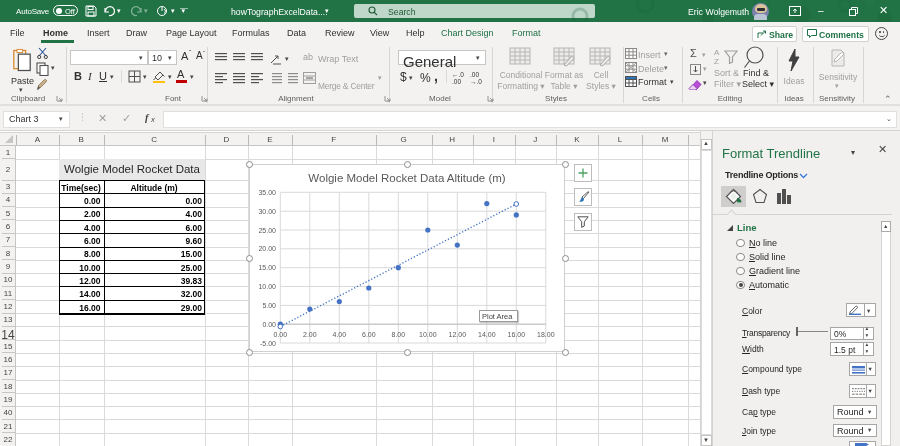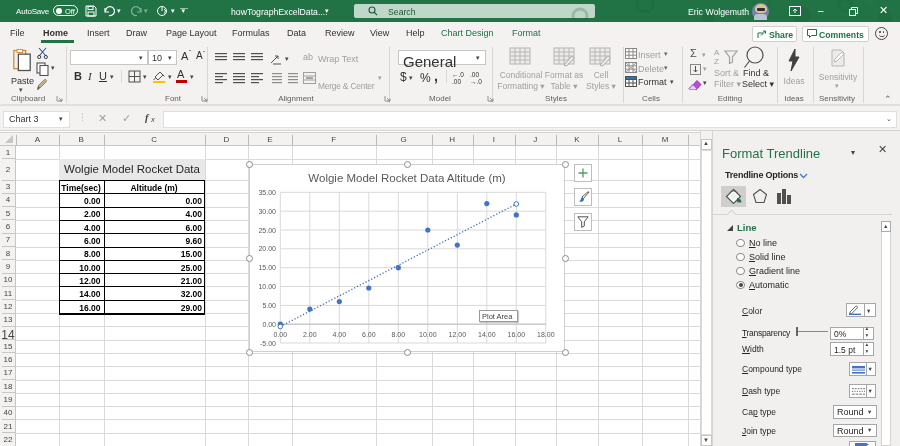--- a/index.html
+++ b/index.html
@@ -483,21 +483,21 @@
 <div class="tx" style="right:799.5px;top:236.0px;font-size:8.5px;font-weight:bold;color:#000;">6.00</div>
 <div class="tx" style="right:698px;top:236.0px;font-size:8.5px;font-weight:bold;color:#000;">9.60</div>
 <div class="ab" style="left:59px;top:259.8px;width:146px;height:1px;background:#000;"></div>
 <div class="tx" style="right:799.5px;top:249.3px;font-size:8.5px;font-weight:bold;color:#000;">8.00</div>
 <div class="tx" style="right:698px;top:249.3px;font-size:8.5px;font-weight:bold;color:#000;">15.00</div>
 <div class="ab" style="left:59px;top:273.1px;width:146px;height:1px;background:#000;"></div>
 <div class="tx" style="right:799.5px;top:262.6px;font-size:8.5px;font-weight:bold;color:#000;">10.00</div>
 <div class="tx" style="right:698px;top:262.6px;font-size:8.5px;font-weight:bold;color:#000;">25.00</div>
 <div class="ab" style="left:59px;top:286.4px;width:146px;height:1px;background:#000;"></div>
 <div class="tx" style="right:799.5px;top:275.9px;font-size:8.5px;font-weight:bold;color:#000;">12.00</div>
-<div class="tx" style="right:698px;top:275.9px;font-size:8.5px;font-weight:bold;color:#000;">21.00</div>
+<div class="tx" style="right:698px;top:275.9px;font-size:8.5px;font-weight:bold;color:#000;">39.83</div>
 <div class="ab" style="left:59px;top:299.7px;width:146px;height:1px;background:#000;"></div>
 <div class="tx" style="right:799.5px;top:289.2px;font-size:8.5px;font-weight:bold;color:#000;">14.00</div>
 <div class="tx" style="right:698px;top:289.2px;font-size:8.5px;font-weight:bold;color:#000;">32.00</div>
 <div class="ab" style="left:59px;top:313.0px;width:146px;height:1px;background:#000;"></div>
 <div class="tx" style="right:799.5px;top:302.5px;font-size:8.5px;font-weight:bold;color:#000;">16.00</div>
 <div class="tx" style="right:698px;top:302.5px;font-size:8.5px;font-weight:bold;color:#000;">29.00</div>
 <div class="ab" style="left:249px;top:164px;width:316px;height:188px;background:#fff;border:1px solid #D2D0CE;"></div>
 <svg class="ab" style="left:249px;top:164px;" width="316" height="188" viewBox="0 0 316 188">
     <line x1="31.3" y1="28.3" x2="31.3" y2="179.0" stroke="#D9D9D9" stroke-width="1"></line>
     <line x1="60.8" y1="28.3" x2="60.8" y2="179.0" stroke="#D9D9D9" stroke-width="1"></line>

